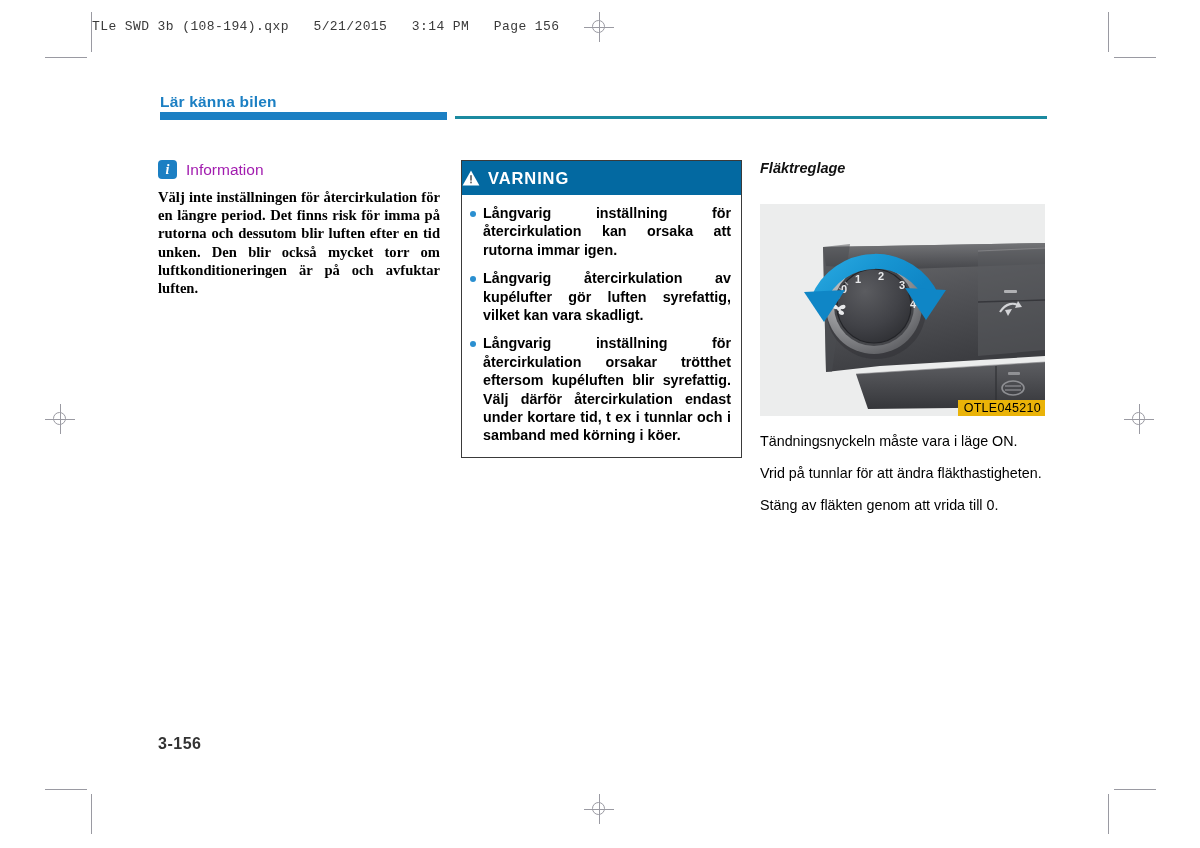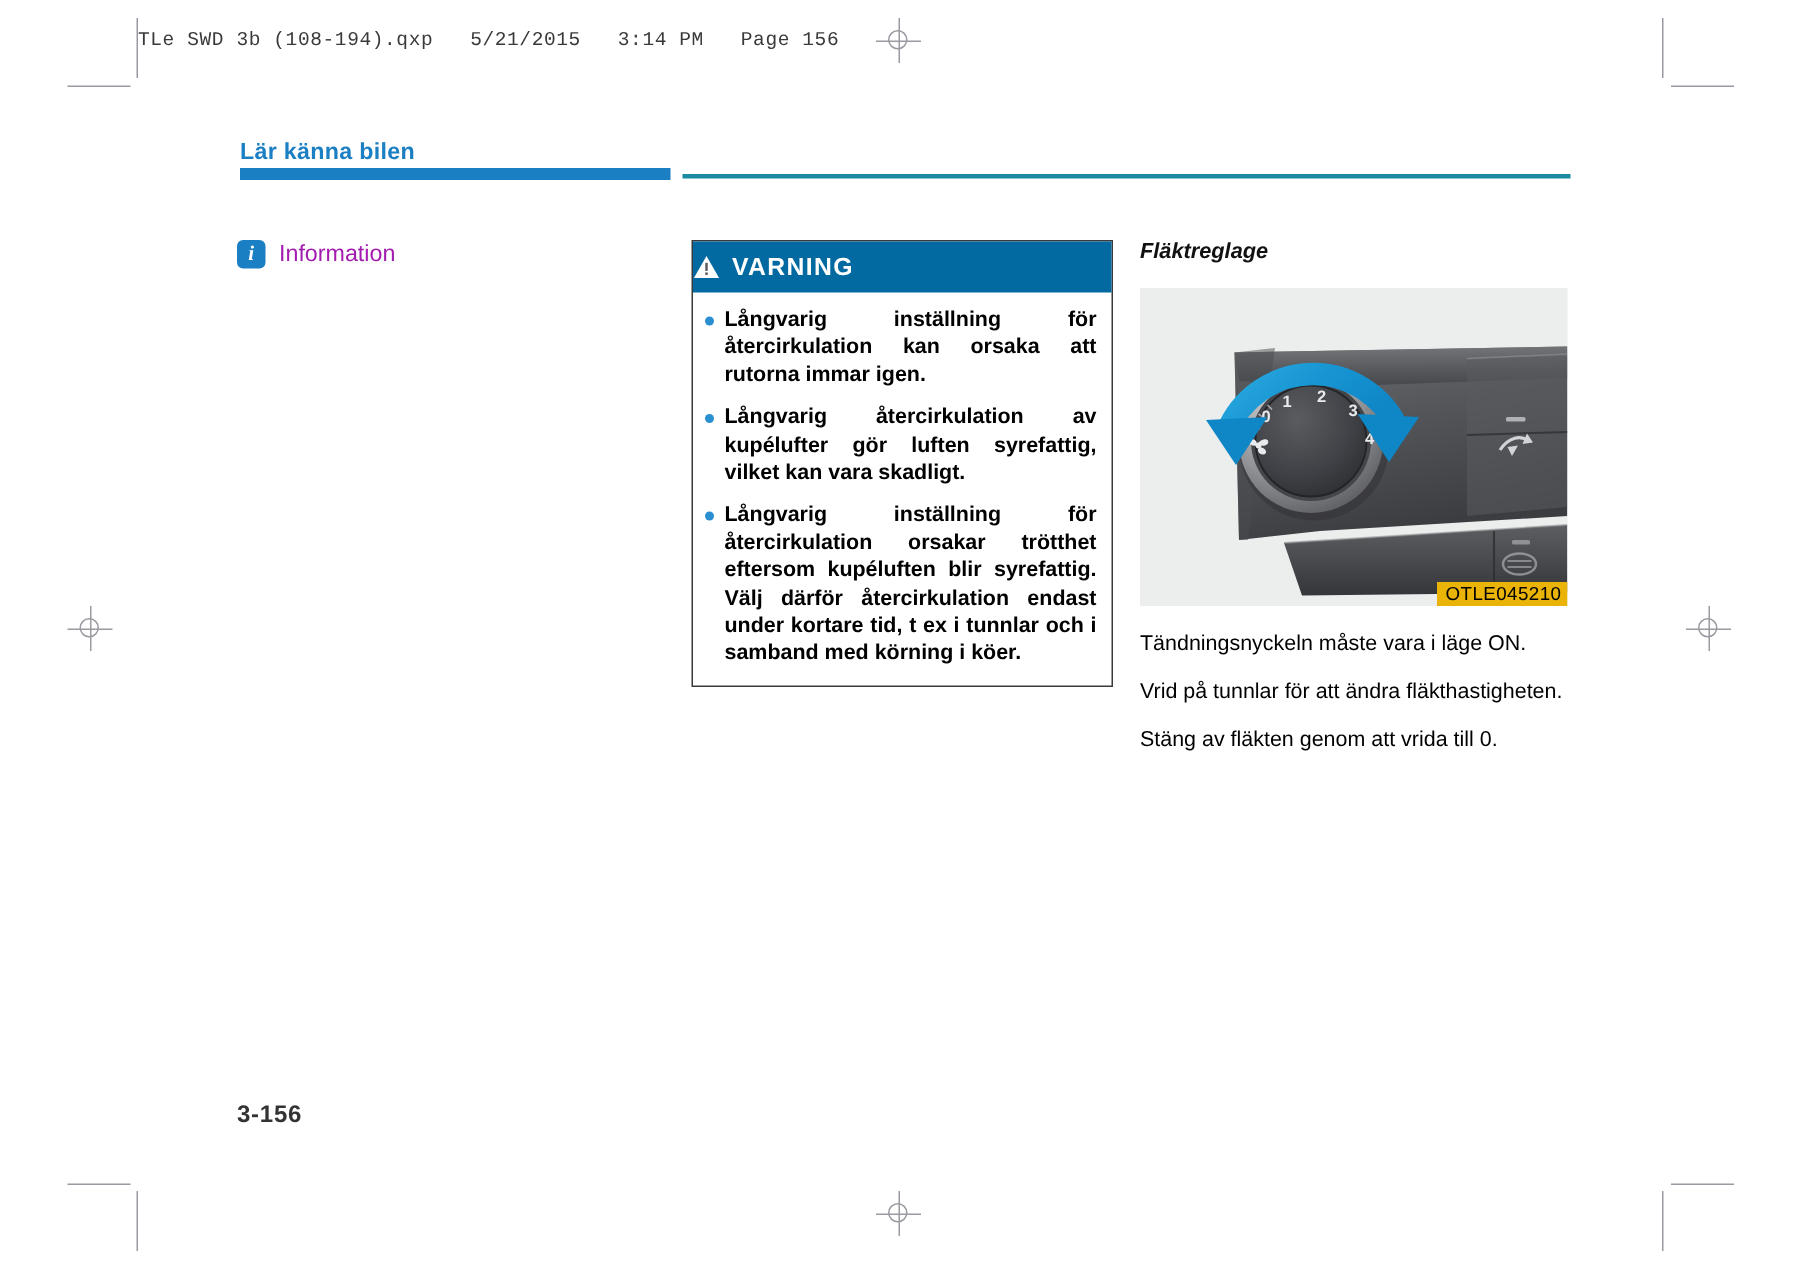--- a/index.html
+++ b/index.html
@@ -180,21 +180,21 @@
     text-align: justify;
     text-justify: inter-word;
   }
 
   
   .sec-title {
     font-size: 14.5px;
     font-weight: bold;
     font-style: italic;
     color: #111111;
-    margin-bottom: 16px;
+    margin-bottom: 28px;
   }
   .figure {
     position: relative;
     width: 285px;
     height: 212px;
     background: #ececed;
     overflow: hidden;
   }
   .fig-caption {
     position: absolute;
@@ -264,20 +264,21 @@
 
 <div class="chapter-title">Lär känna bilen</div>
 <div class="chapter-bar"></div>
 <div class="chapter-rule"></div>
 
 <div class="col col-1">
   <div class="info-head">
     <div class="info-icon">i</div>
     <div class="info-title">Information</div>
   </div>
+  <div class="info-body">Välj inte inställningen för återcirkulation för en längre period. Det finns risk för imma på rutorna och dessutom blir luften efter en tid unken. Den blir också mycket torr om luftkonditioneringen är på och avfuktar luften.</div>
 </div>
 
 <div class="col col-2">
   <div class="warn-box">
     <div class="warn-head">
       <span class="tri">
         <svg width="18" height="16" viewBox="0 0 18 16">
           <path d="M9 0.6 L17.4 15.4 L0.6 15.4 Z" fill="#ffffff"></path>
           <rect x="8.2" y="5.2" width="1.6" height="5.4" fill="#57575a"></rect>
           <rect x="8.2" y="11.6" width="1.6" height="1.7" fill="#57575a"></rect>

